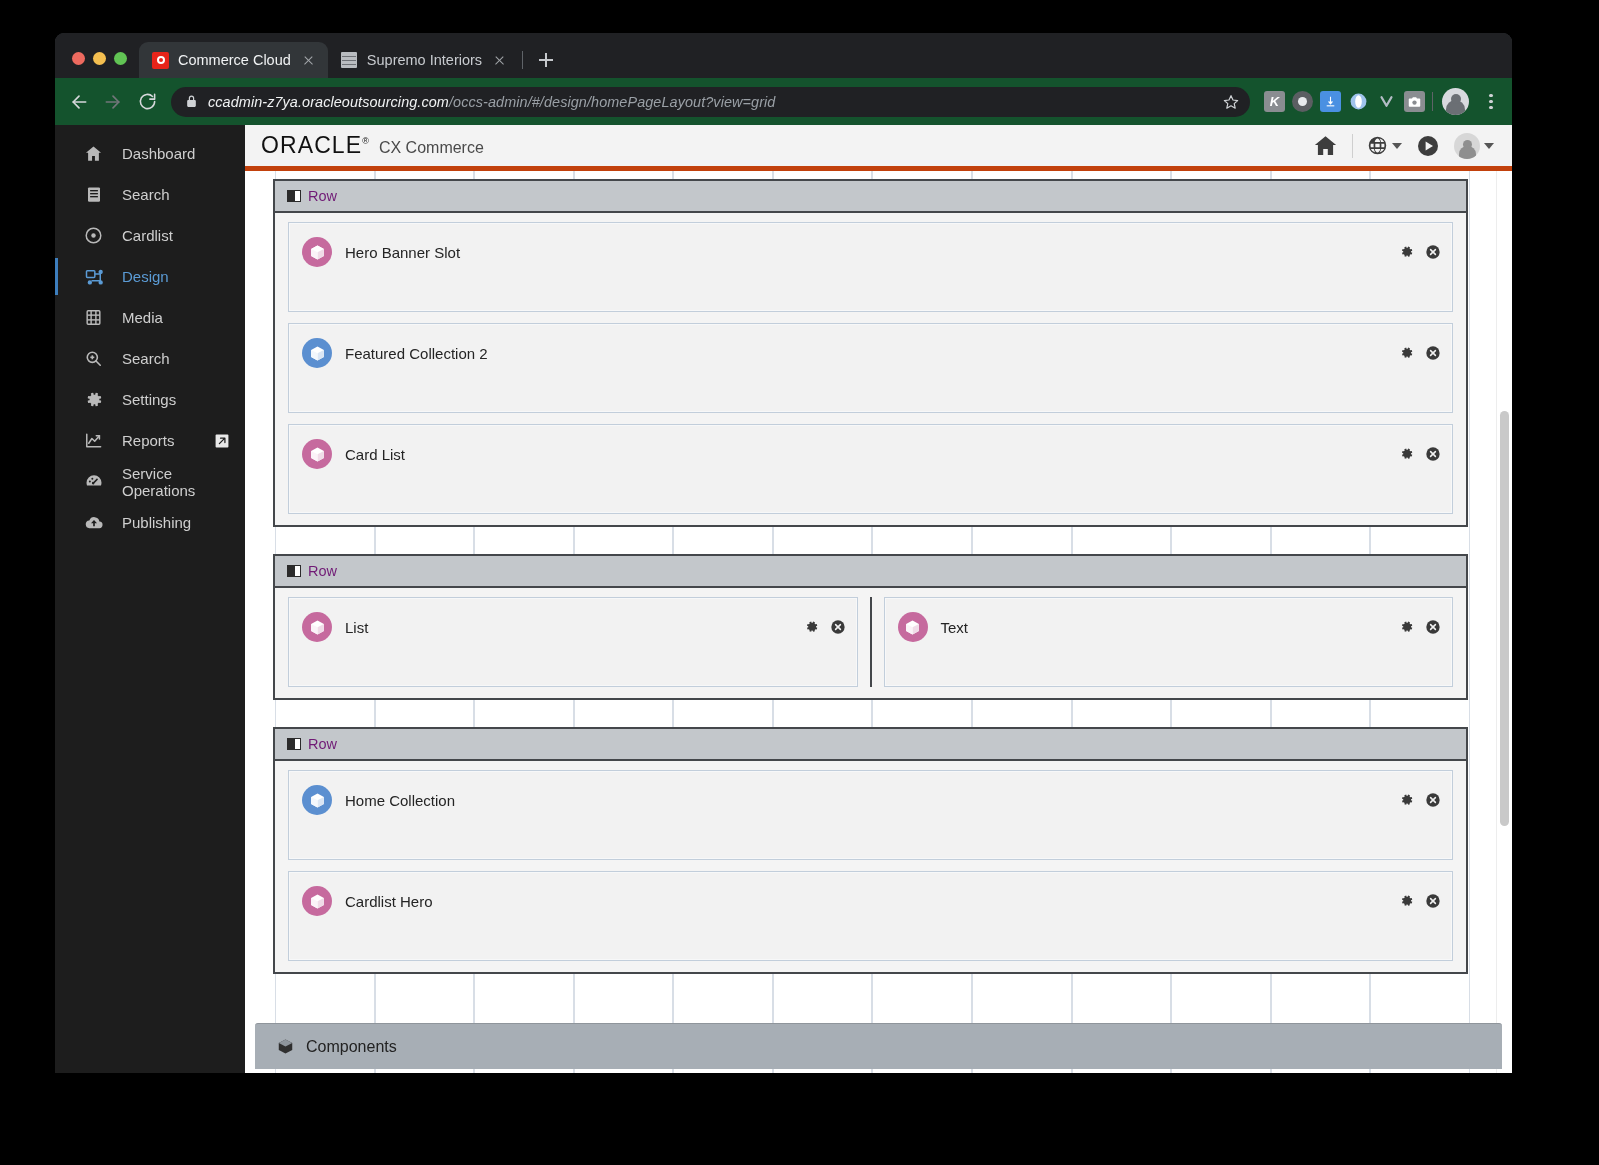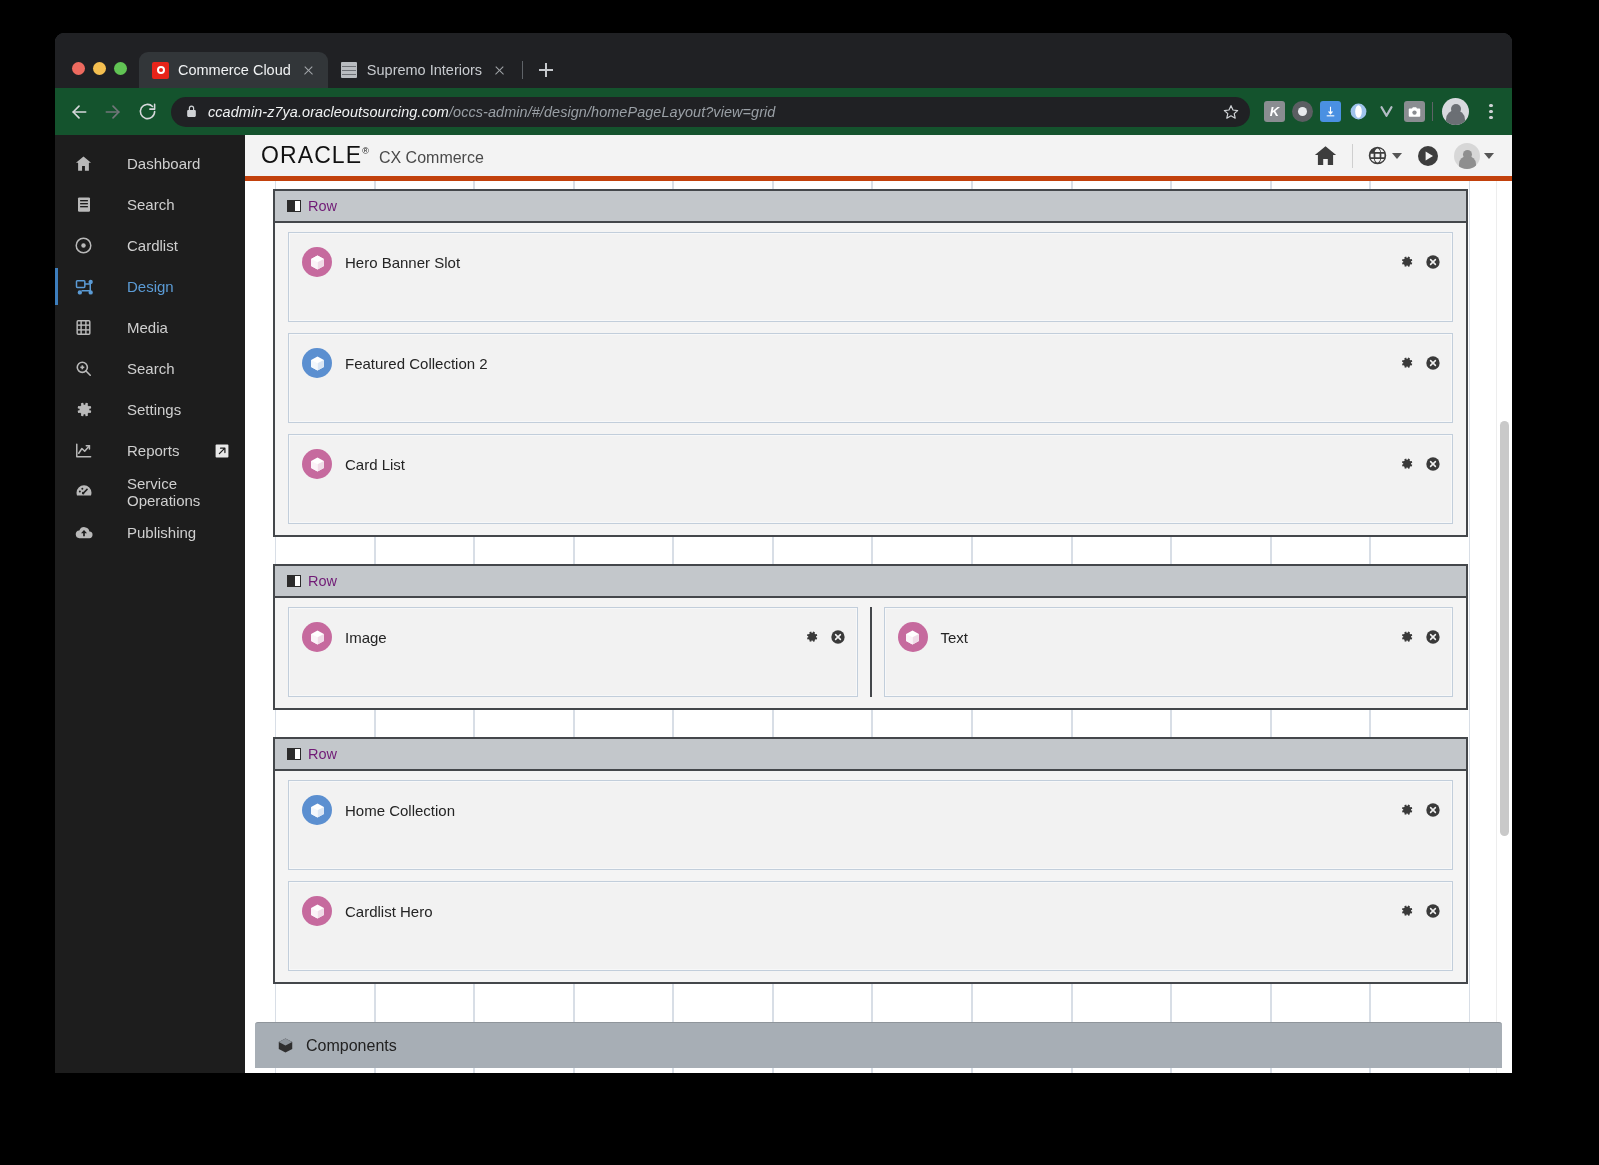--- a/index.html
+++ b/index.html
@@ -17,21 +17,21 @@
     width: 1457px; height: 1040px;
     background: #323639;
     border-radius: 9px 9px 0 0;
     overflow: hidden;
     box-shadow: 0 2px 22px rgba(0,0,0,.6);
   }
 
   
   .tabstrip {
     position: relative;
-    height: 55px;
+    height: 45px;
     background: #202124;
     display: flex;
     align-items: flex-end;
     padding-left: 10px;
   }
   .traffic { display: flex; align-items: center; gap: 8px; padding: 0 12px 13px 7px; }
   .dot { width: 13px; height: 13px; border-radius: 50%; display: block; }
   .dot.red { background: #ed6a5f; }
   .dot.yellow { background: #f4bf50; }
   .dot.green { background: #61c454; }
@@ -170,22 +170,22 @@
   
   .leftnav {
     width: 190px; flex: 0 0 190px;
     background: #1d1d1d;
     padding-top: 8px;
     position: relative;
   }
   .nav-item {
     height: 41px;
     display: flex; align-items: center;
-    padding-left: 18px;
-    gap: 33px;
+    padding-left: 28px;
+    gap: 18px;
     color: #cfcfcf;
     font-size: 15px;
     position: relative;
   }
   .nav-item .nicon {
     width: 21px; height: 21px; flex: 0 0 21px;
     display: flex; align-items: center; justify-content: center;
     color: #b9b9b9;
   }
   .nav-item.active { color: #5b9bd5; }
@@ -307,21 +307,21 @@
     background: #fff; border-left: 1px solid #ededed;
   }
   .vscroll-thumb {
     position: absolute; left: 3px; width: 9px; border-radius: 5px;
     background: #c9c9c9;
   }
 
   
   .drawer {
     position: absolute;
-    left: 10px; right: 10px; bottom: 15px;
+    left: 10px; right: 10px; bottom: 4px;
     height: 46px;
     background: #a7aeb5;
     border-top: 1px solid #8f959b;
     display: flex; align-items: center;
     padding-left: 22px; gap: 12px;
     font-size: 16px; color: #222;
     border-radius: 3px 3px 0 0;
   }
   .drawer .cube { width: 17px; height: 17px; flex: 0 0 17px; color: #2f2f2f; }
 </style>
@@ -717,21 +717,21 @@
                     <div class="col-inner">
                   <div class="component">
                     <div class="comp-row">
                       <span class="comp-badge pink">
                         <svg width="17" height="17" viewBox="0 0 24 24">
                               <path d="M12 2.2 21 7v10l-9 4.8L3 17V7z" fill="#fff"></path>
                               <path d="M12 11.8 21 7v10l-9 4.8z" fill="#f0dce8"></path>
                               <path d="M3 7v10l9 4.8V11.8z" fill="#fbf3f8"></path>
                             </svg>
                       </span>
-                      <span class="comp-name">Image</span>
+                      <span class="comp-name">List</span>
                       <span class="comp-actions">
                         <span class="act">
                           <svg width="16" height="16" viewBox="0 0 24 24" fill="currentColor">
                                 <path d="M12 8.4a3.6 3.6 0 1 0 0 7.2 3.6 3.6 0 0 0 0-7.2zm9.4 4.6-1.9-.5c.1-.6.1-1.2 0-1.8l1.9-.5-.8-2.8-1.9.5a8 8 0 0 0-1.3-1.3l.5-1.9-2.8-.8-.5 1.9a8 8 0 0 0-1.8 0l-.5-1.9-2.8.8.5 1.9c-.5.4-.9.8-1.3 1.3l-1.9-.5-.8 2.8 1.9.5c-.1.6-.1 1.2 0 1.8l-1.9.5.8 2.8 1.9-.5c.4.5.8.9 1.3 1.3l-.5 1.9 2.8.8.5-1.9c.6.1 1.2.1 1.8 0l.5 1.9 2.8-.8-.5-1.9c.5-.4.9-.8 1.3-1.3l1.9.5z"></path>
                               </svg>
                         </span>
                         <span class="act">
                           <svg width="16" height="16" viewBox="0 0 24 24" fill="currentColor">
                                 <circle cx="12" cy="12" r="10"></circle>
                                 <path d="M8.4 8.4 15.6 15.6M15.6 8.4 8.4 15.6" stroke="#f2f2f2" stroke-width="2.3" stroke-linecap="round"></path>

